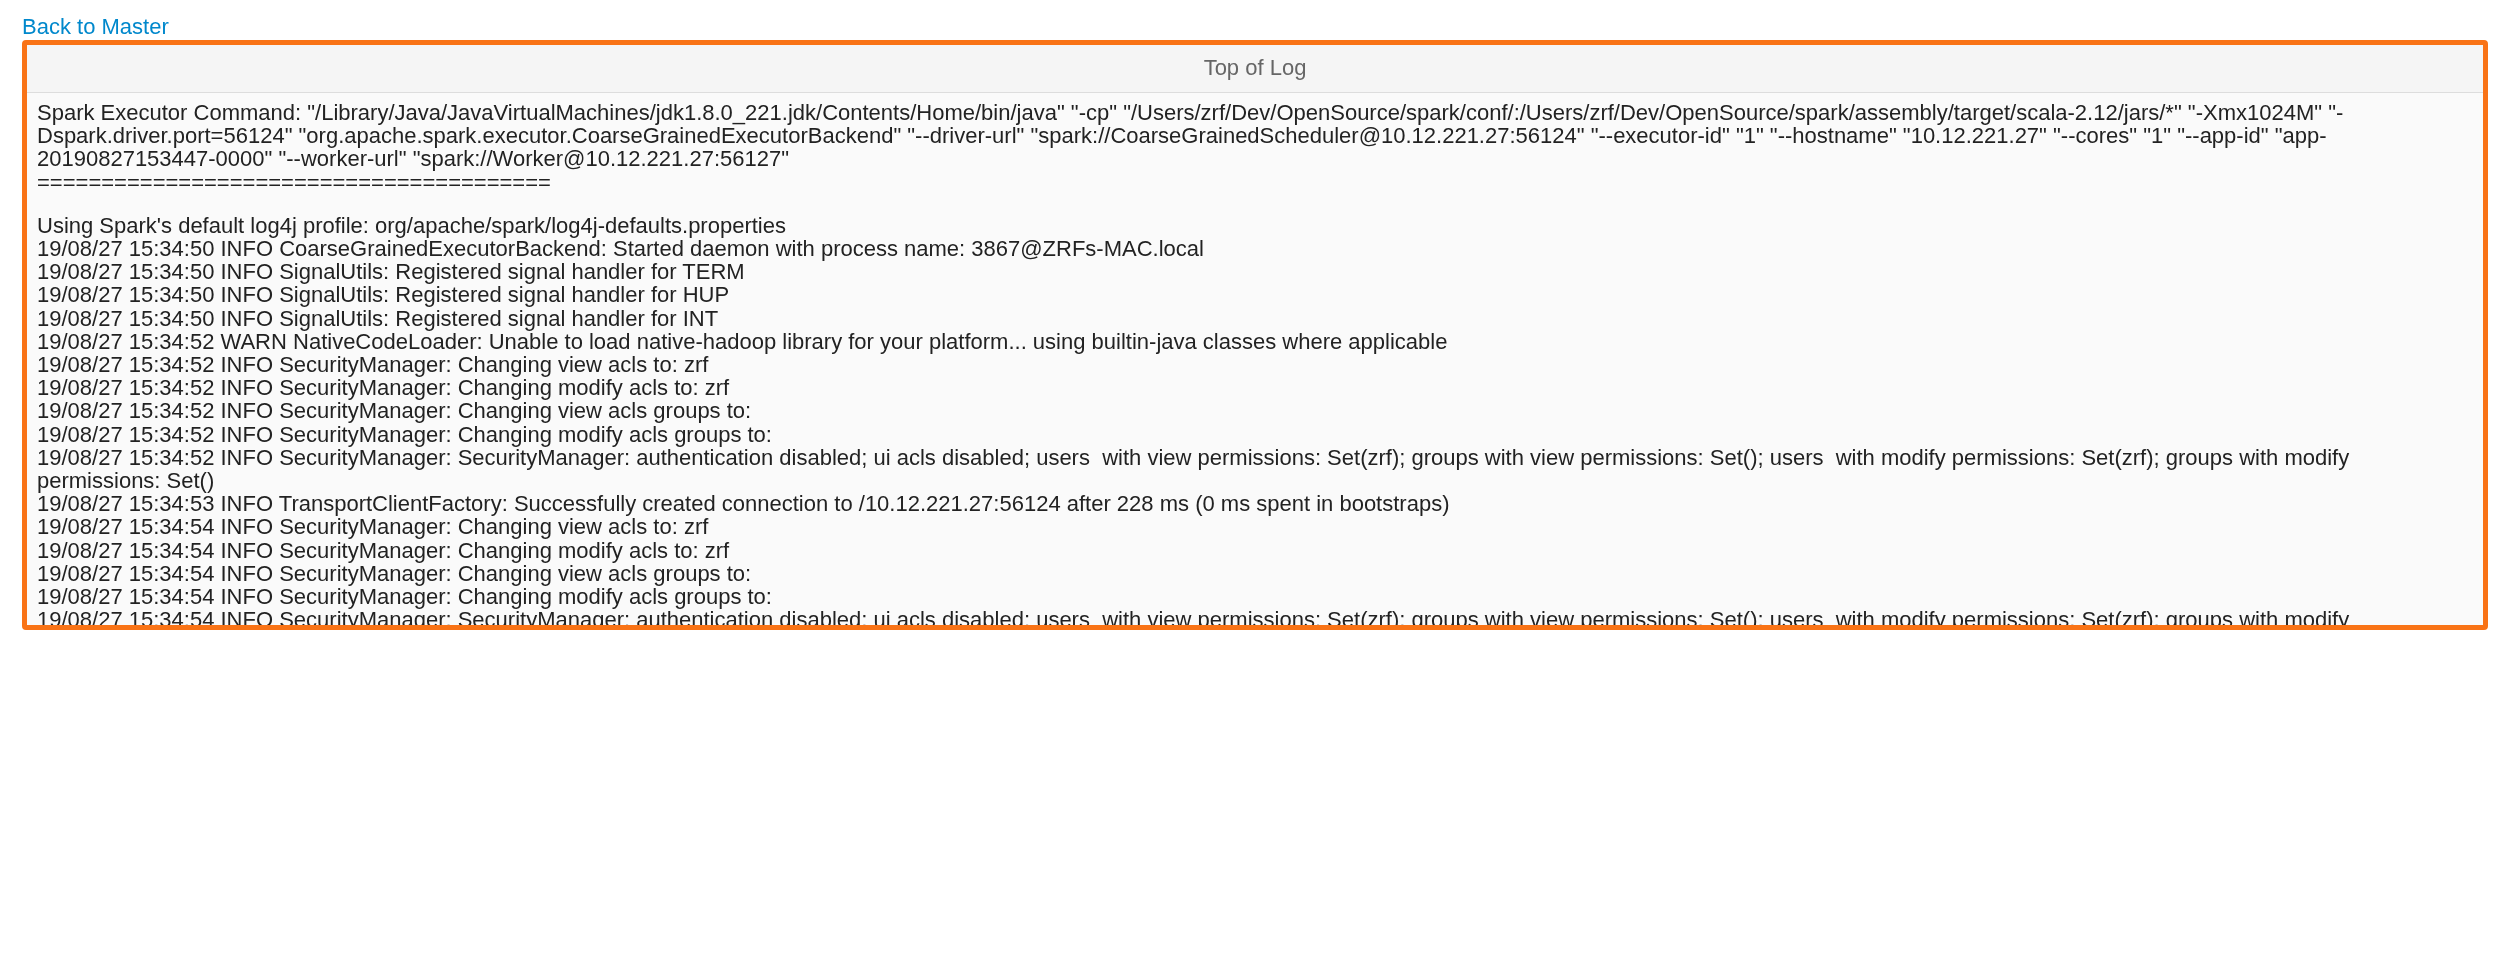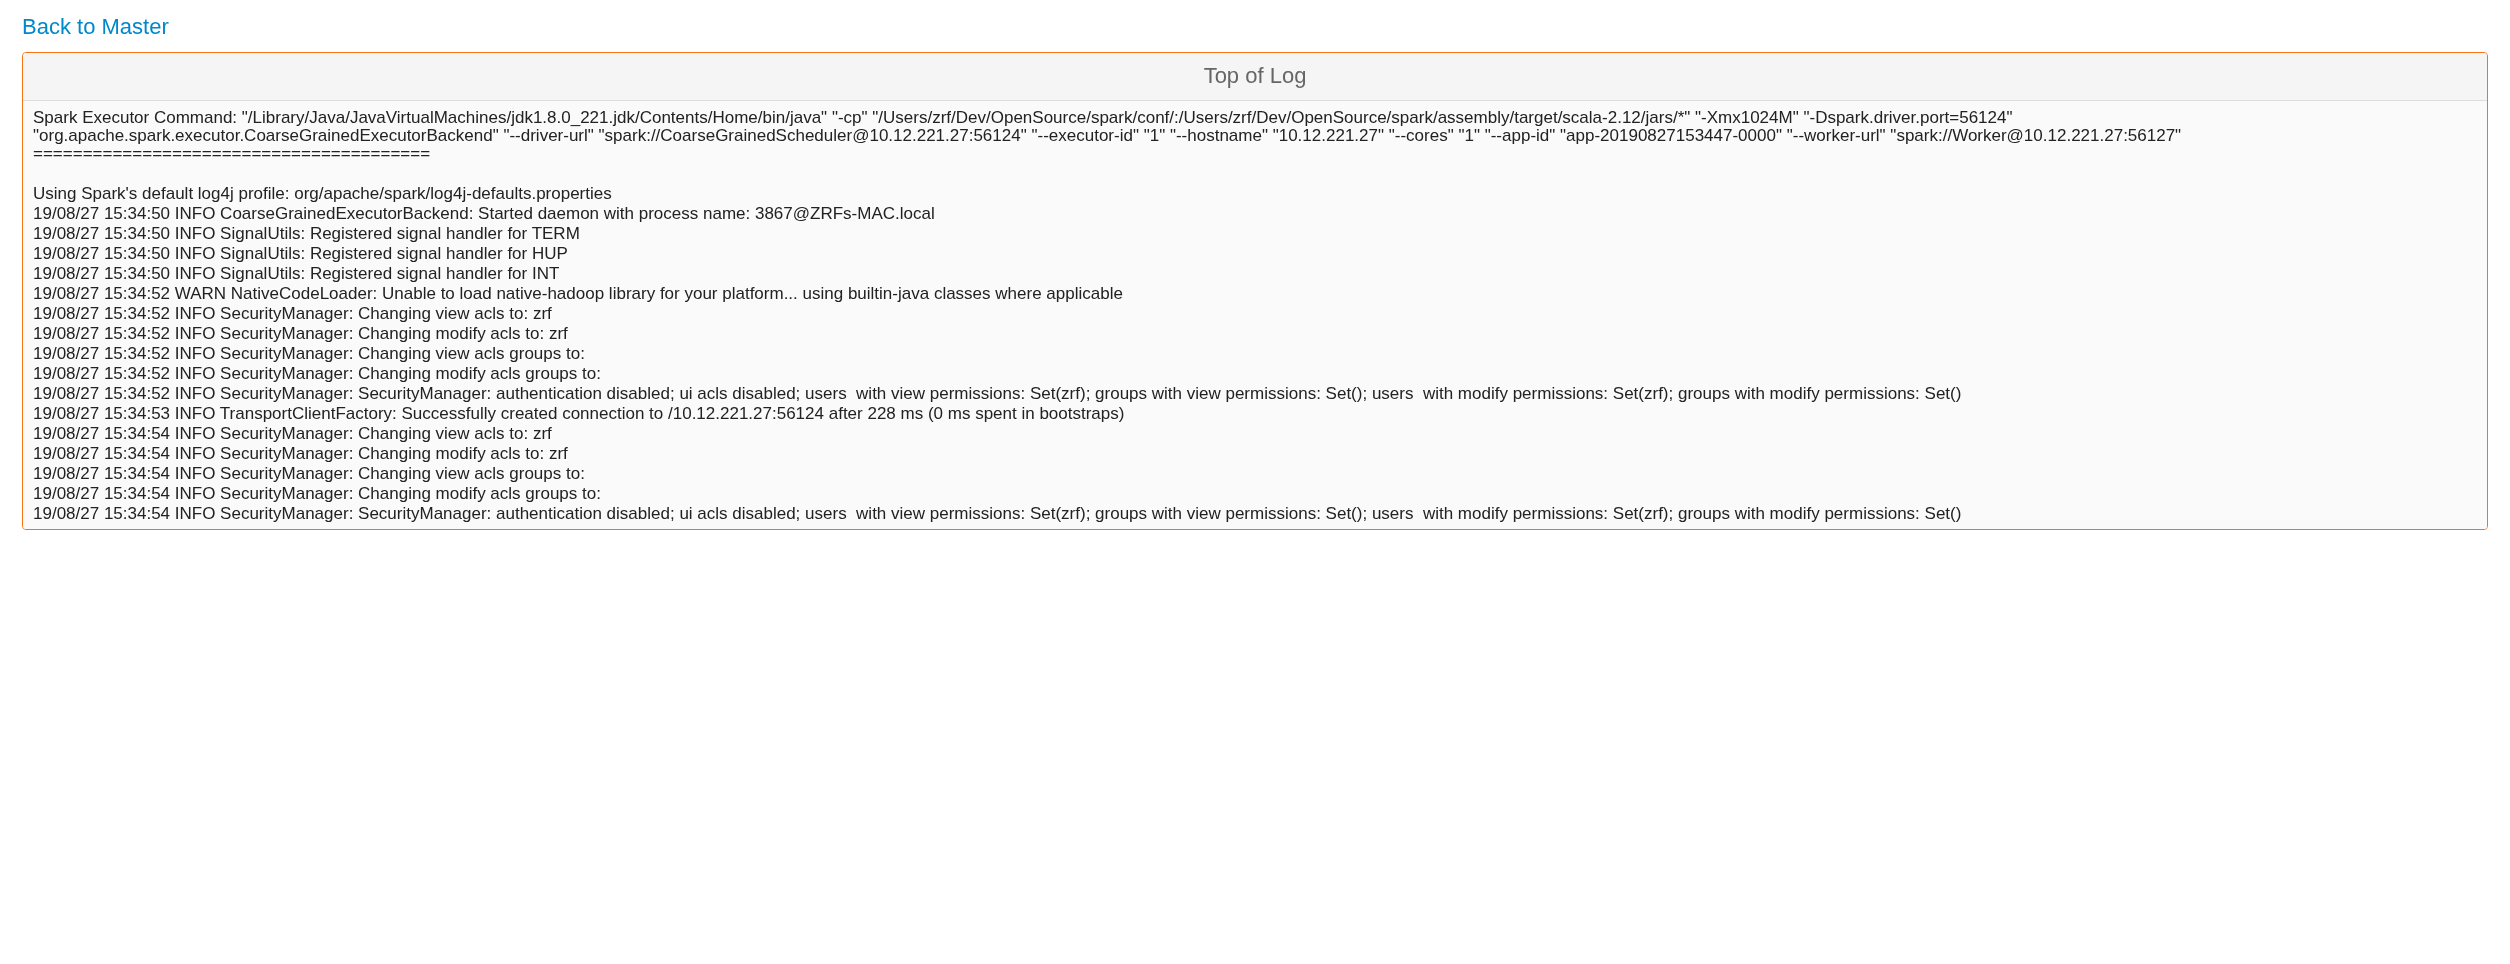--- a/index.html
+++ b/index.html
@@ -28,39 +28,38 @@
     margin-bottom: 0;
     cursor: pointer;
   }
   .showing-line {
     font-size: 22px;
     color: #000000;
     margin-top: 26px;
     margin-bottom: 18px;
   }
   .log-panel {
-    border: 1px solid #f97316;
+    border: 5px solid #f97316;
     border-radius: 4px;
     background: #ffffff;
     overflow: hidden;
-    margin-top: 12px;
   }
   .log-panel-header {
     background: #f5f5f5;
     border-bottom: 1px solid #dddddd;
     text-align: center;
     color: #666666;
     font-size: 22px;
     padding: 10px 0 11px 0;
   }
   .log-body {
     background: #fafafa;
     padding: 8px 10px 4px 10px;
     font-family: "Liberation Sans", sans-serif;
-    font-size: 17px;
+    font-size: 22px;
     line-height: 1.055;
     color: #222222;
     white-space: pre-wrap;
     word-break: break-word;
     overflow: hidden;
     max-height: 520px;
   }
   .log-line {
     white-space: pre-wrap;
     word-break: break-word;

